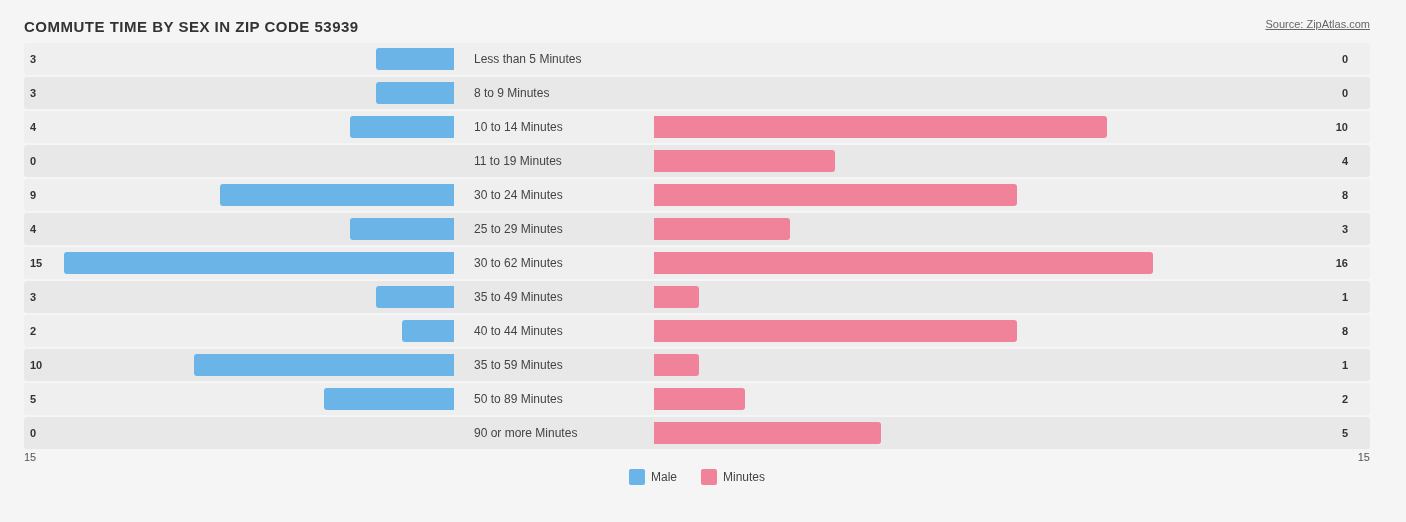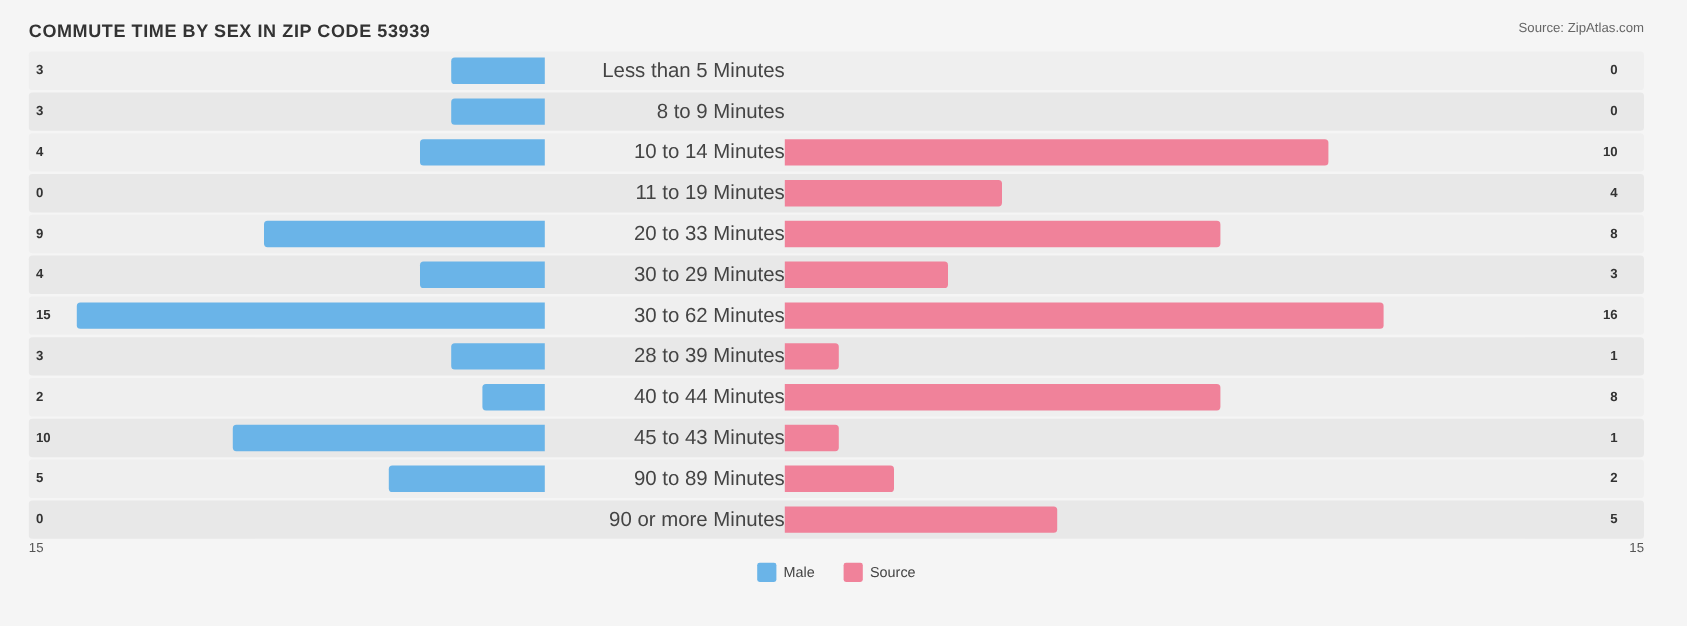--- a/index.html
+++ b/index.html
@@ -24,20 +24,21 @@
       text-transform: uppercase;
       letter-spacing: 0.5px;
       margin-bottom: 8px;
     }
     .source {
       position: absolute;
       top: 18px;
       right: 24px;
       font-size: 11px;
       color: #666;
+      text-decoration: underline;
     }
     .rows-area {
       margin-top: 4px;
     }
     .bar-row {
       display: flex;
       align-items: center;
       height: 32px;
       margin-bottom: 2px;
       background: #efefef;
@@ -60,26 +61,26 @@
       display: flex;
       align-items: center;
       justify-content: flex-start;
       width: 700px;
       padding-left: 6px;
       position: relative;
       height: 100%;
     }
     .label-center {
       width: 200px;
-      text-align: right;
-      font-size: 17px;
+      text-align: left;
+      font-size: 12px;
       color: #444;
       flex-shrink: 0;
       z-index: 2;
-      padding: 0 0;
+      padding: 0 20px;
     }
     .male-bar {
       background: #6ab4e8;
       height: 22px;
       border-radius: 3px 0 0 3px;
       position: absolute;
       right: 0;
       display: flex;
       align-items: center;
       justify-content: flex-start;
@@ -169,32 +170,32 @@
         <div class="right-section">
           <div class="female-bar" style="width: 181px;"></div>
           <span style="position: absolute; right: 6px; font-size: 11px; color: rgb(51, 51, 51); font-weight: bold; z-index: 3;">4</span>
         </div>
       </div>
       <div class="bar-row" style="background: rgb(239, 239, 239);">
         <div class="left-section">
           <span style="position: absolute; left: 6px; font-size: 11px; color: rgb(51, 51, 51); font-weight: bold; z-index: 3;">9</span>
           <div class="male-bar" style="width: 234px;"></div>
         </div>
-        <div class="label-center">20 to 33 Minutes</div>
+        <div class="label-center">30 to 24 Minutes</div>
         <div class="right-section">
           <div class="female-bar" style="width: 363px;"></div>
           <span style="position: absolute; right: 6px; font-size: 11px; color: rgb(51, 51, 51); font-weight: bold; z-index: 3;">8</span>
         </div>
       </div>
       <div class="bar-row" style="background: rgb(232, 232, 232);">
         <div class="left-section">
           <span style="position: absolute; left: 6px; font-size: 11px; color: rgb(51, 51, 51); font-weight: bold; z-index: 3;">4</span>
           <div class="male-bar" style="width: 104px;"></div>
         </div>
-        <div class="label-center">30 to 29 Minutes</div>
+        <div class="label-center">25 to 29 Minutes</div>
         <div class="right-section">
           <div class="female-bar" style="width: 136px;"></div>
           <span style="position: absolute; right: 6px; font-size: 11px; color: rgb(51, 51, 51); font-weight: bold; z-index: 3;">3</span>
         </div>
       </div>
       <div class="bar-row" style="background: rgb(239, 239, 239);">
         <div class="left-section">
           <span style="position: absolute; left: 6px; font-size: 11px; color: rgb(51, 51, 51); font-weight: bold; z-index: 3;">15</span>
           <div class="male-bar" style="width: 390px;"></div>
         </div>
@@ -202,21 +203,21 @@
         <div class="right-section">
           <div class="female-bar" style="width: 499px;"></div>
           <span style="position: absolute; right: 6px; font-size: 11px; color: rgb(51, 51, 51); font-weight: bold; z-index: 3;">16</span>
         </div>
       </div>
       <div class="bar-row" style="background: rgb(232, 232, 232);">
         <div class="left-section">
           <span style="position: absolute; left: 6px; font-size: 11px; color: rgb(51, 51, 51); font-weight: bold; z-index: 3;">3</span>
           <div class="male-bar" style="width: 78px;"></div>
         </div>
-        <div class="label-center">28 to 39 Minutes</div>
+        <div class="label-center">35 to 49 Minutes</div>
         <div class="right-section">
           <div class="female-bar" style="width: 45px;"></div>
           <span style="position: absolute; right: 6px; font-size: 11px; color: rgb(51, 51, 51); font-weight: bold; z-index: 3;">1</span>
         </div>
       </div>
       <div class="bar-row" style="background: rgb(239, 239, 239);">
         <div class="left-section">
           <span style="position: absolute; left: 6px; font-size: 11px; color: rgb(51, 51, 51); font-weight: bold; z-index: 3;">2</span>
           <div class="male-bar" style="width: 52px;"></div>
         </div>
@@ -224,32 +225,32 @@
         <div class="right-section">
           <div class="female-bar" style="width: 363px;"></div>
           <span style="position: absolute; right: 6px; font-size: 11px; color: rgb(51, 51, 51); font-weight: bold; z-index: 3;">8</span>
         </div>
       </div>
       <div class="bar-row" style="background: rgb(232, 232, 232);">
         <div class="left-section">
           <span style="position: absolute; left: 6px; font-size: 11px; color: rgb(51, 51, 51); font-weight: bold; z-index: 3;">10</span>
           <div class="male-bar" style="width: 260px;"></div>
         </div>
-        <div class="label-center">45 to 43 Minutes</div>
+        <div class="label-center">35 to 59 Minutes</div>
         <div class="right-section">
           <div class="female-bar" style="width: 45px;"></div>
           <span style="position: absolute; right: 6px; font-size: 11px; color: rgb(51, 51, 51); font-weight: bold; z-index: 3;">1</span>
         </div>
       </div>
       <div class="bar-row" style="background: rgb(239, 239, 239);">
         <div class="left-section">
           <span style="position: absolute; left: 6px; font-size: 11px; color: rgb(51, 51, 51); font-weight: bold; z-index: 3;">5</span>
           <div class="male-bar" style="width: 130px;"></div>
         </div>
-        <div class="label-center">90 to 89 Minutes</div>
+        <div class="label-center">50 to 89 Minutes</div>
         <div class="right-section">
           <div class="female-bar" style="width: 91px;"></div>
           <span style="position: absolute; right: 6px; font-size: 11px; color: rgb(51, 51, 51); font-weight: bold; z-index: 3;">2</span>
         </div>
       </div>
       <div class="bar-row" style="background: rgb(232, 232, 232);">
         <div class="left-section">
           <span style="position: absolute; left: 6px; font-size: 11px; color: rgb(51, 51, 51); font-weight: bold; z-index: 3;">0</span>
         </div>
         <div class="label-center">90 or more Minutes</div>
@@ -263,16 +264,16 @@
     <span>15</span>
     <span>15</span>
   </div>
   <div class="legend">
     <div class="legend-item">
       <div class="legend-box" style="background:#6ab4e8;"></div>
       <span>Male</span>
     </div>
     <div class="legend-item">
       <div class="legend-box" style="background:#f0829a;"></div>
-      <span>Source</span>
+      <span>Minutes</span>
     </div>
   </div>
 </div>
 
 </body></html>

